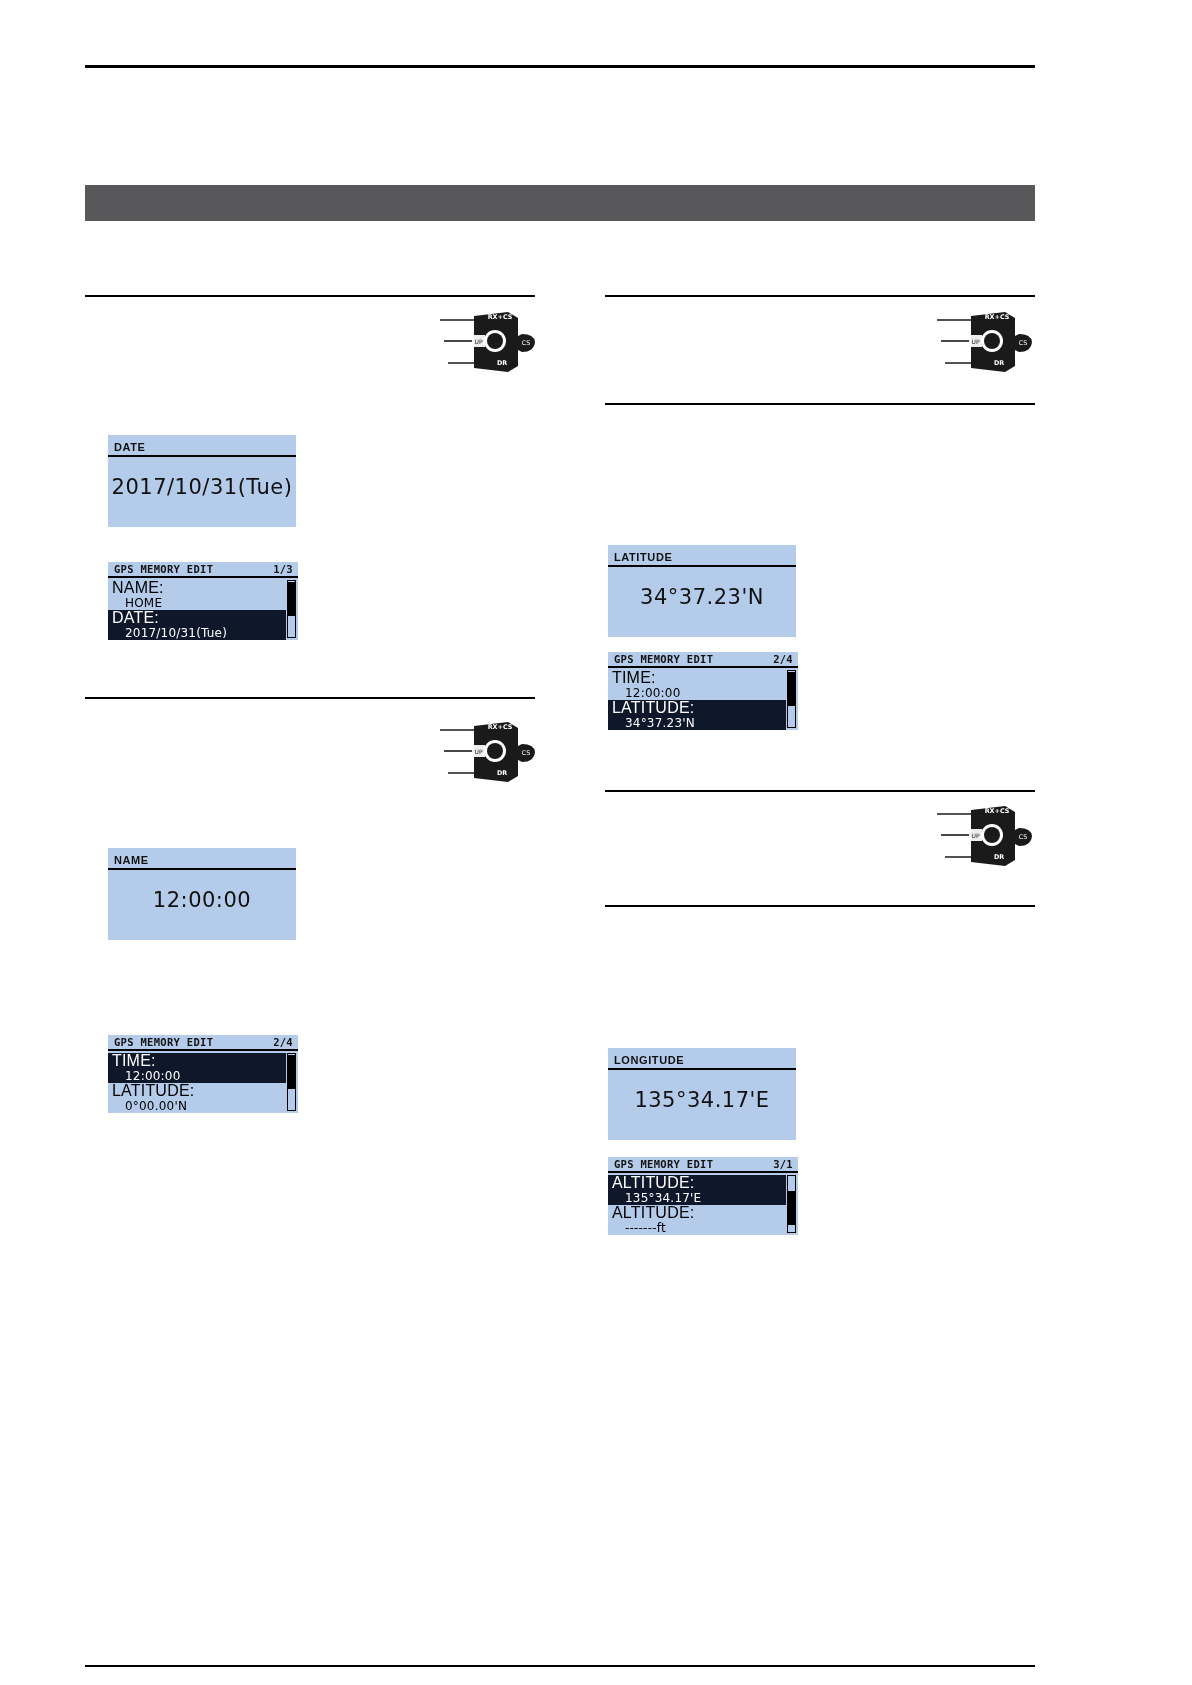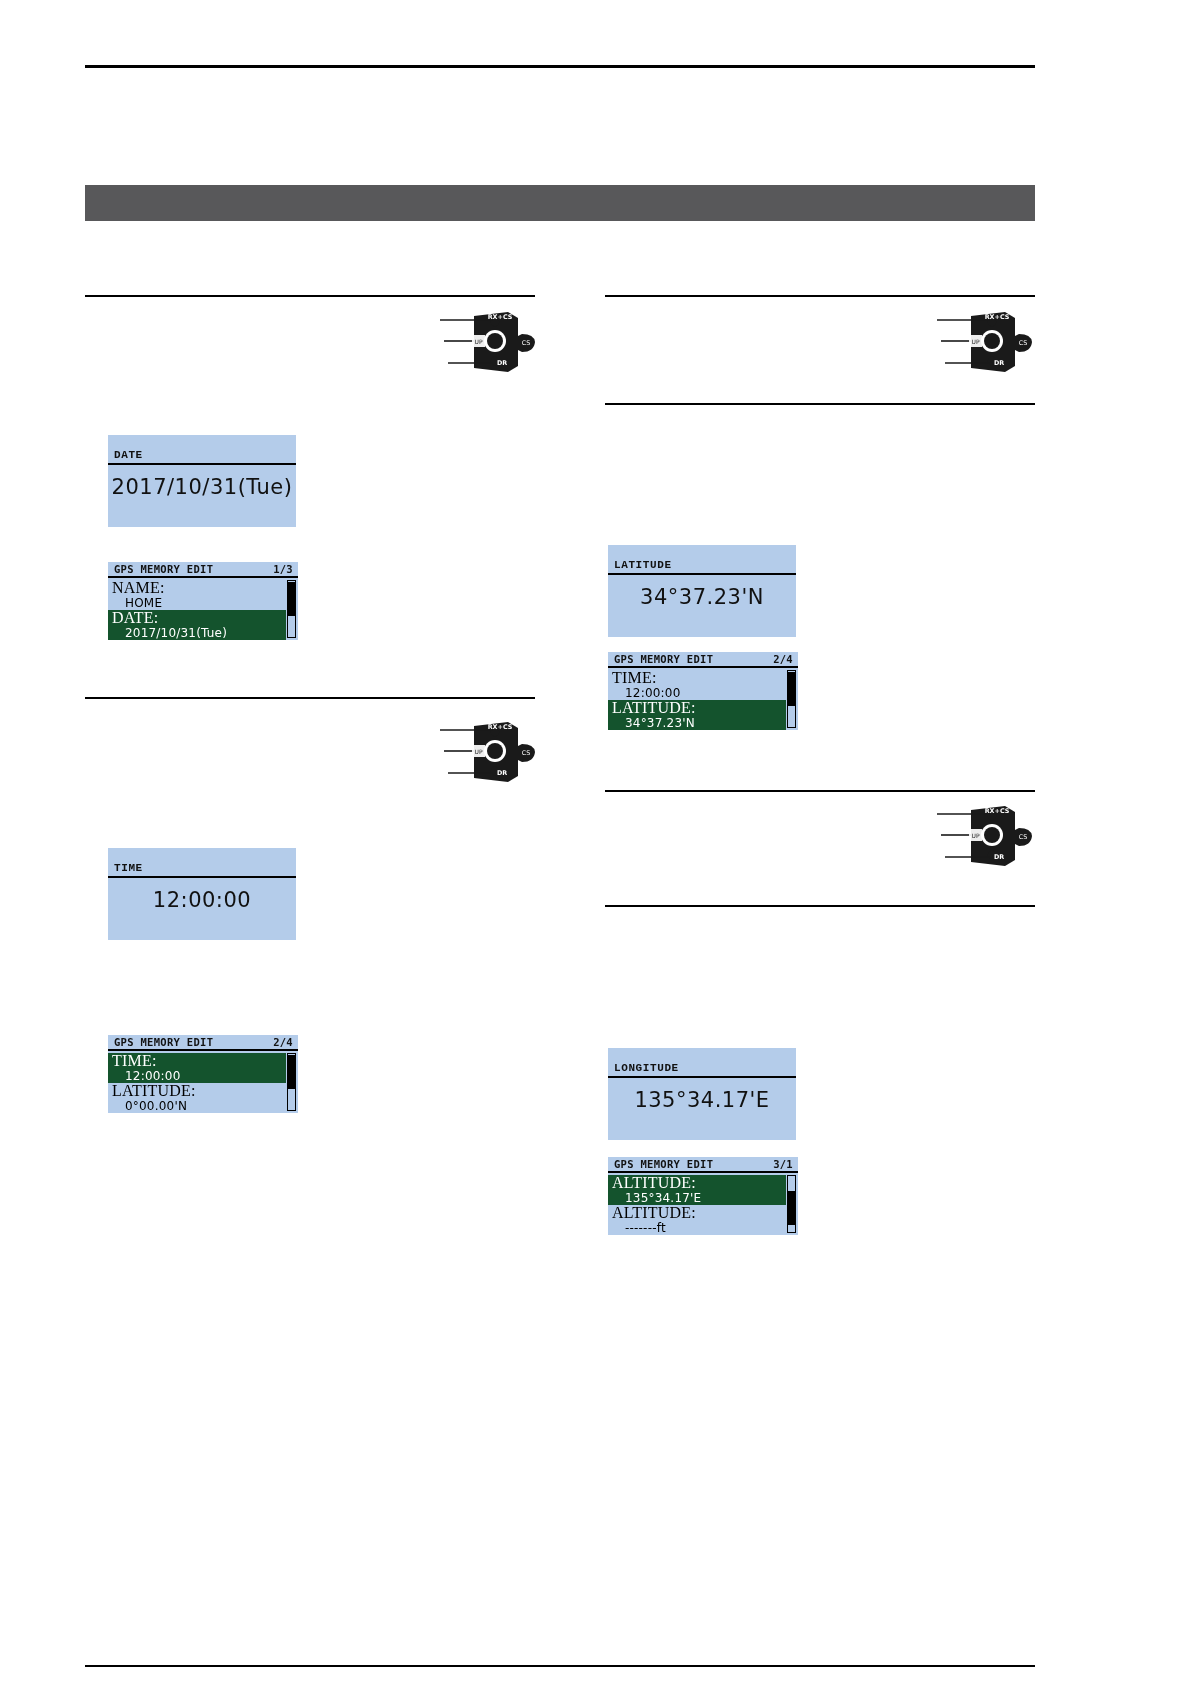--- a/index.html
+++ b/index.html
@@ -15,23 +15,23 @@
   .gray-band{position:absolute;left:85px;top:185px;width:950px;height:36px;background:#58585a;}
   .bottom-rule{position:absolute;left:85px;top:1665px;width:950px;height:2px;background:#000;}
 
   
   .sec-rule{position:absolute;height:2px;background:#000;}
 
   
   .lcd{position:absolute;background:#b4ccea;box-sizing:border-box;}
   .lcd .lcd-title{
     position:absolute;left:0;top:0;width:100%;
-    font-family:Liberation Mono, monospace;
+    font-family:Liberation Sans, sans-serif;
     font-size:11px;font-weight:bold;letter-spacing:.6px;color:#111;
-    padding:14px 0 2px 6px;box-sizing:border-box;
+    padding:6px 0 2px 6px;box-sizing:border-box;
     border-bottom:2px solid #000;
   }
   .lcd .lcd-value{
     position:absolute;left:0;right:0;
     text-align:center;color:#111;
     font-family:"DejaVu Sans", sans-serif;
     font-size:21px;letter-spacing:.5px;
   }
 
   
@@ -43,23 +43,23 @@
   .lcd-list .lcd-head{
     position:absolute;left:0;top:0;width:100%;height:16px;
     box-sizing:border-box;border-bottom:2px solid #000;
     font-family:"DejaVu Sans Mono", monospace;
     font-size:10.5px;font-weight:bold;letter-spacing:.3px;color:#111;
     display:flex;align-items:center;justify-content:space-between;
     padding:0 5px 0 6px;
   }
   .lcd-list .rows{position:absolute;left:0;top:18px;right:12px;bottom:0;overflow:hidden;}
   .lcd-row{height:30px;box-sizing:border-box;padding:0 0 0 4px;}
-  .lcd-row.sel{background:#14532d;color:#fff;}
+  .lcd-row.sel{background:#0f172a;color:#fff;}
   .lcd-row .r-label{
-    font-family:Liberation Serif, serif;font-size:16px;line-height:15px;
+    font-family:Liberation Sans, sans-serif;font-size:16px;line-height:15px;
     letter-spacing:.2px;display:block;
   }
   .lcd-row .r-val{
     font-family:"DejaVu Sans", sans-serif;font-size:12px;line-height:16px;
     letter-spacing:.2px;display:block;padding-left:13px;
   }
   
   .lcd-sb-track{position:absolute;right:2px;top:18px;width:9px;bottom:2px;background:#b4ccea;border:1px solid #000;box-sizing:border-box;}
   .lcd-sb-thumb{position:absolute;right:3px;width:7px;background:#000;}
 
@@ -142,21 +142,21 @@
         <rect x="34" y="27" width="13" height="12" fill="#ffffff" opacity="0.92"></rect>
         <text x="40.5" y="36" font-family="DejaVu Sans, sans-serif" font-size="6" fill="#1a1a1a" text-anchor="middle">UP</text>
         <text x="62" y="11" font-family="DejaVu Sans, sans-serif" font-size="6.4" font-weight="bold" fill="#ffffff" text-anchor="middle">RX+CS</text>
         <text x="64" y="57" font-family="DejaVu Sans, sans-serif" font-size="6.4" font-weight="bold" fill="#ffffff" text-anchor="middle">DR</text>
         <text x="88" y="37" font-family="DejaVu Sans, sans-serif" font-size="6.4" fill="#ffffff" text-anchor="middle">CS</text>
       </g>
     </svg>
   </div>
 
   <div class="lcd lcd-big" style="left:108px;top:848px;">
-    <div class="lcd-title">TIME</div>
+    <div class="lcd-title">NAME</div>
     <div class="lcd-value">12:00:00</div>
   </div>
 
   <div class="lcd lcd-list" style="left:108px;top:1035px;">
     <div class="lcd-head">
       <span>GPS MEMORY EDIT</span>
       <span>2/4</span>
     </div>
     <div class="rows">
       <div class="lcd-row sel">

